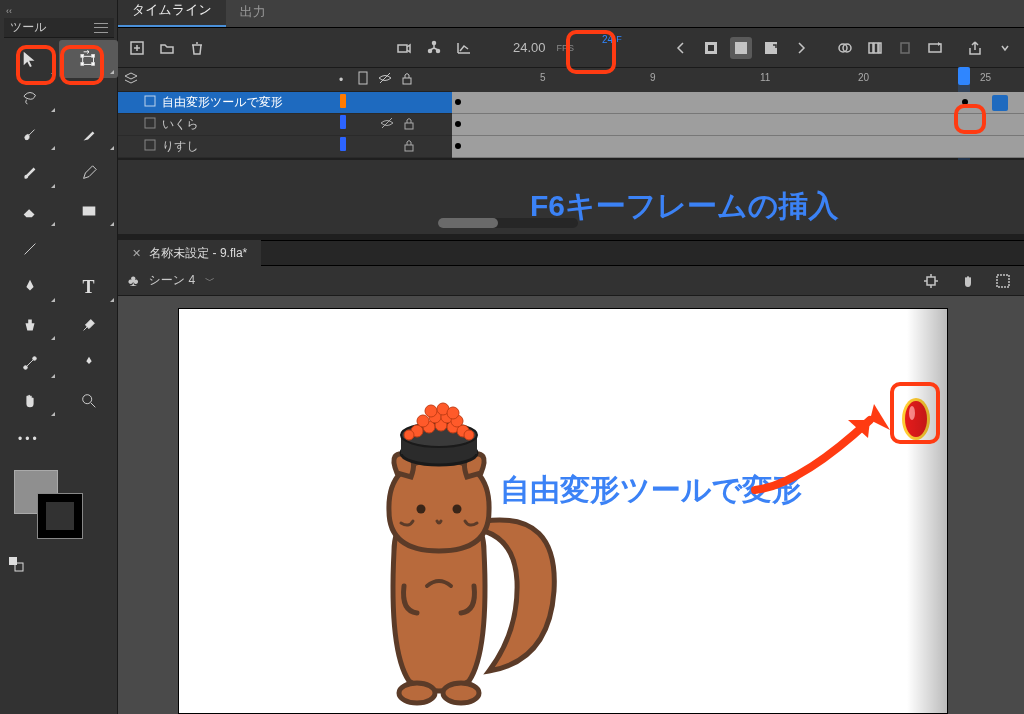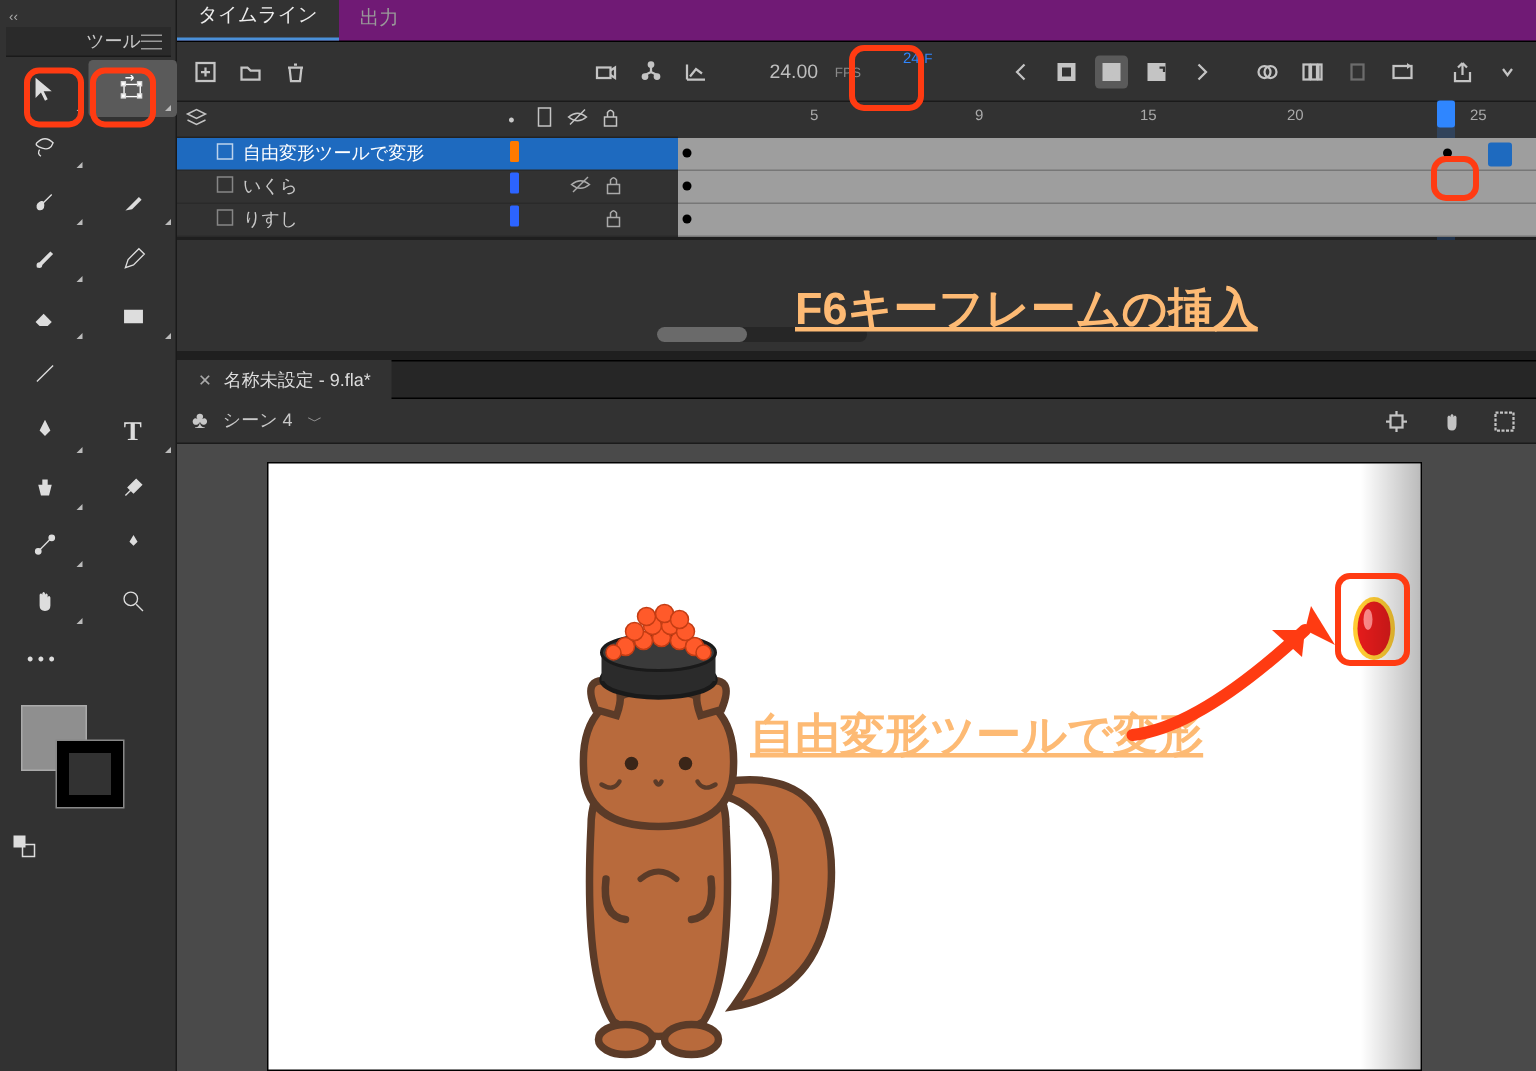--- a/index.html
+++ b/index.html
@@ -21,21 +21,21 @@
   border-right: 1px solid #1a1a1a;
 }
 .tool-col .chev {
   position: absolute; left: 6px; top: 6px;
   font-size: 9px; color: #aaa;
 }
 .tool-col .hdr {
   position: absolute; left: 4px; top: 18px;
   width: 110px; height: 20px;
   display: flex; align-items: center;
-  justify-content: flex-end;
+  justify-content: space-between;
   padding: 0 6px;
   background: #2a2a2a;
   border-bottom: 1px solid #1a1a1a;
   font-size: 12px;
 }
 .tool-col .hdr .menu-icon {
   width: 14px; height: 10px;
   display: inline-flex; flex-direction: column;
   justify-content: space-between;
 }
@@ -68,21 +68,21 @@
 }
 .sw-mini { position: absolute; left: 8px; top: 556px; width:16px; height:16px; }
 
 
 .main {
   position: absolute; left: 118px; top: 0;
   width: 906px; height: 714px;
 }
 .tabs {
   height: 28px; display: flex; align-items: flex-end;
-  background: #701a75; border-bottom: 1px solid #000;
+  background: #404040; border-bottom: 1px solid #000;
 }
 .tabs .tab {
   padding: 6px 14px; font-size: 13px; color: #999;
 }
 .tabs .tab.active { color: #eee; border-bottom: 2px solid #4a90d9; background: #323232; }
 
 .tl-toolbar {
   height: 40px; background: #323232;
   display: flex; align-items: center;
   padding: 0 8px;
@@ -189,21 +189,21 @@
   position:absolute; left:60px; top:12px; width:770px; height:406px;
   background:#fff; border:1px solid #000;
 }
 .stage-shadow {
   position:absolute; right:0; top:0; width:40px; height:406px;
   background:linear-gradient(90deg,#0000,#0004);
   pointer-events:none;
 }
 
 .anno-box { position:absolute; border:4px solid #ff3b12; border-radius:10px; pointer-events:none; }
-.anno-text { position:absolute; color:#fdba74; font-weight:800; pointer-events:none;text-decoration:underline; }
+.anno-text { position:absolute; color:#3b82f6; font-weight:800; pointer-events:none; }
 .arrow-svg { position:absolute; pointer-events:none; }
 
 
 .squirrel { position:absolute; left:130px; top:92px; width:260px; height:310px; }
 
 .tool-svg { width:18px; height:18px; fill:#ddd; stroke:#ddd; }
 
 
 .sv { width:16px; height:16px; }
 </style>
@@ -505,21 +505,21 @@
         </svg></span>
     <span class="col-ico"><svg class="sv" viewBox="0 0 16 16">
           <rect x="4" y="8" width="8" height="6" fill="none" stroke="#c4c4c4"></rect>
           <path d="M6 8 L6 5 Q8 2 10 5 L10 8" fill="none" stroke="#c4c4c4"></path>
         </svg></span>
   </div>
 
   <div class="ruler">
     <span style="left:88px">5</span>
     <span style="left:198px">9</span>
-    <span style="left:308px">15</span>
+    <span style="left:308px">11</span>
     <span style="left:406px">20</span>
     <span style="left:528px">25</span>
   </div>
   <div class="playhead" style="left:840px"></div>
 
   <div class="layer-rows">
     <div class="layer-row selected">
       <span class="pad"></span>
       <span class="licon"><svg class="sv" viewBox="0 0 16 16">
             <rect x="3" y="3" width="10" height="10" fill="none" stroke="#fff"></rect>

